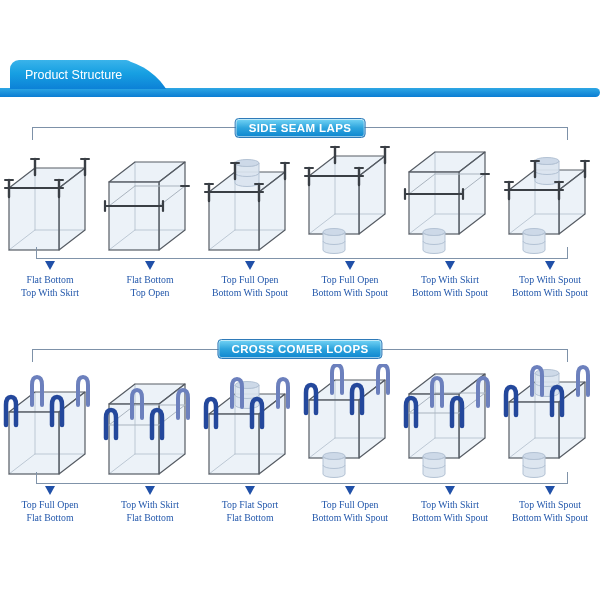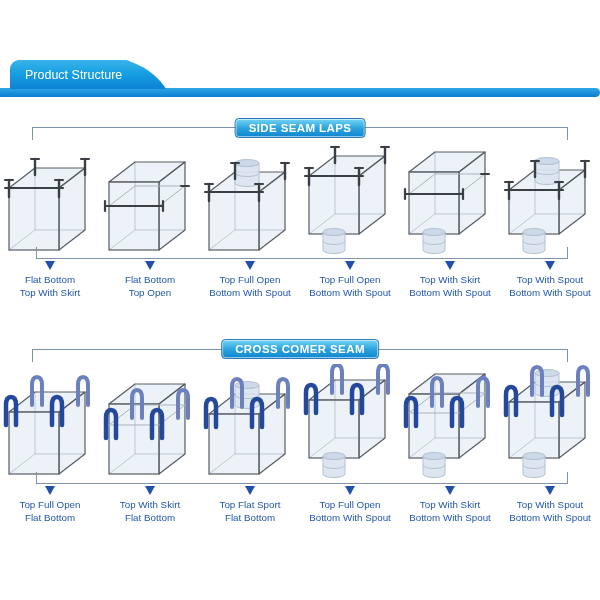--- a/index.html
+++ b/index.html
@@ -39,21 +39,21 @@
   .arrowline { position:absolute; left:36px; width:532px; height:12px;
     border:1.5px solid #8093a9; border-top:none; }
   .s0 .arrowline { top:247px; } .s1 .arrowline { top:472px; }
 
   .arrows-row { position:absolute; left:0; width:600px; display:flex; }
   .s0 .arrows-row { top:261px; } .s1 .arrows-row { top:486px; }
   .arrows-row .col { flex:1; display:flex; justify-content:center; }
   .arrow { width:0; height:0; border-left:5.5px solid transparent;
     border-right:5.5px solid transparent; border-top:9px solid #2050a8; }
 
-  .labels-row { position:absolute; left:0; width:600px; display:flex; }
+  .labels-row { position:absolute; left:0; width:600px; display:flex;font-family:Liberation Serif, serif; }
   .s0 .labels-row { top:274px; } .s1 .labels-row { top:499px; }
   .labels-row .col { flex:1; text-align:center; color:#2257ab;
     font-size:9.8px; line-height:12.5px; }
 </style>
 </head>
 <body>
 
 <div id="page">
 
   <div>
@@ -240,21 +240,21 @@
         <div class="col">
           <div>Top With Spout</div>
           <div>Bottom With Spout</div>
         </div>
       </div>
   </div>
 
   <div class="section s1" id="section-1">
     <div class="bracket"></div>
     <div class="banner">
-      <span>CROSS COMER SEAM</span>
+      <span>CROSS COMER LOOPS</span>
     </div>
     <div class="bags-row">
         <div class="col">
           <svg viewBox="0 0 100 118" width="100" height="118">
             <line x1="9" y1="110" x2="35" y2="90" stroke="#a9b3be" stroke-width="1" stroke-linecap="round"></line>
             <line x1="35" y1="90" x2="85" y2="90" stroke="#a9b3be" stroke-width="1" stroke-linecap="round"></line>
             <line x1="35" y1="28" x2="35" y2="90" stroke="#a9b3be" stroke-width="1" stroke-linecap="round"></line>
             <polygon points="9,48 59,48 85,28 35,28" fill="rgba(213,226,240,0.45)" stroke="#565c64" stroke-width="1.2" stroke-linejoin="round"></polygon>
             <polygon points="59,48 85,28 85,90 59,110" fill="rgba(213,226,240,0.45)" stroke="#565c64" stroke-width="1.2" stroke-linejoin="round"></polygon>
             <rect x="9" y="48" width="50" height="62" fill="rgba(213,226,240,0.45)" stroke="#565c64" stroke-width="1.2"></rect>

